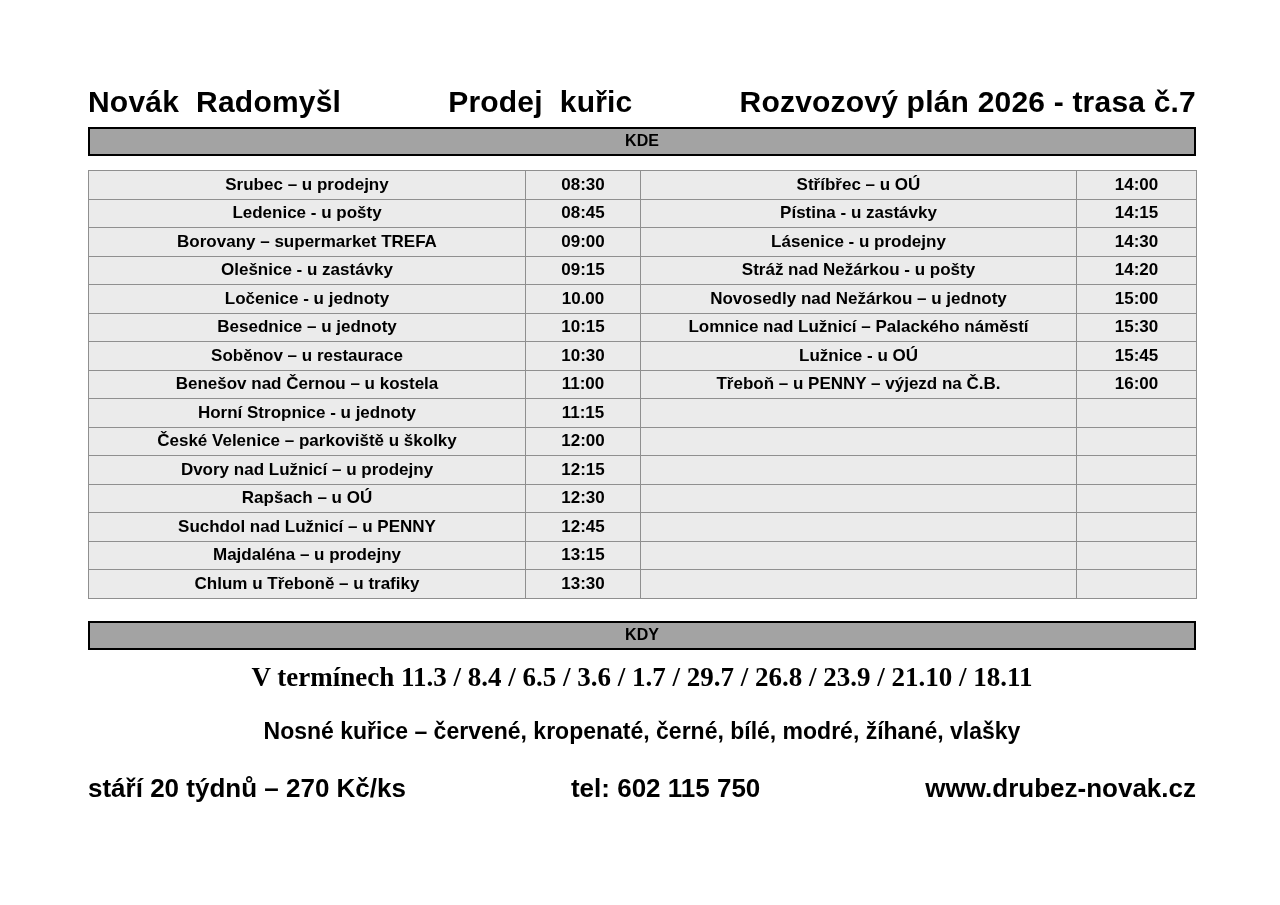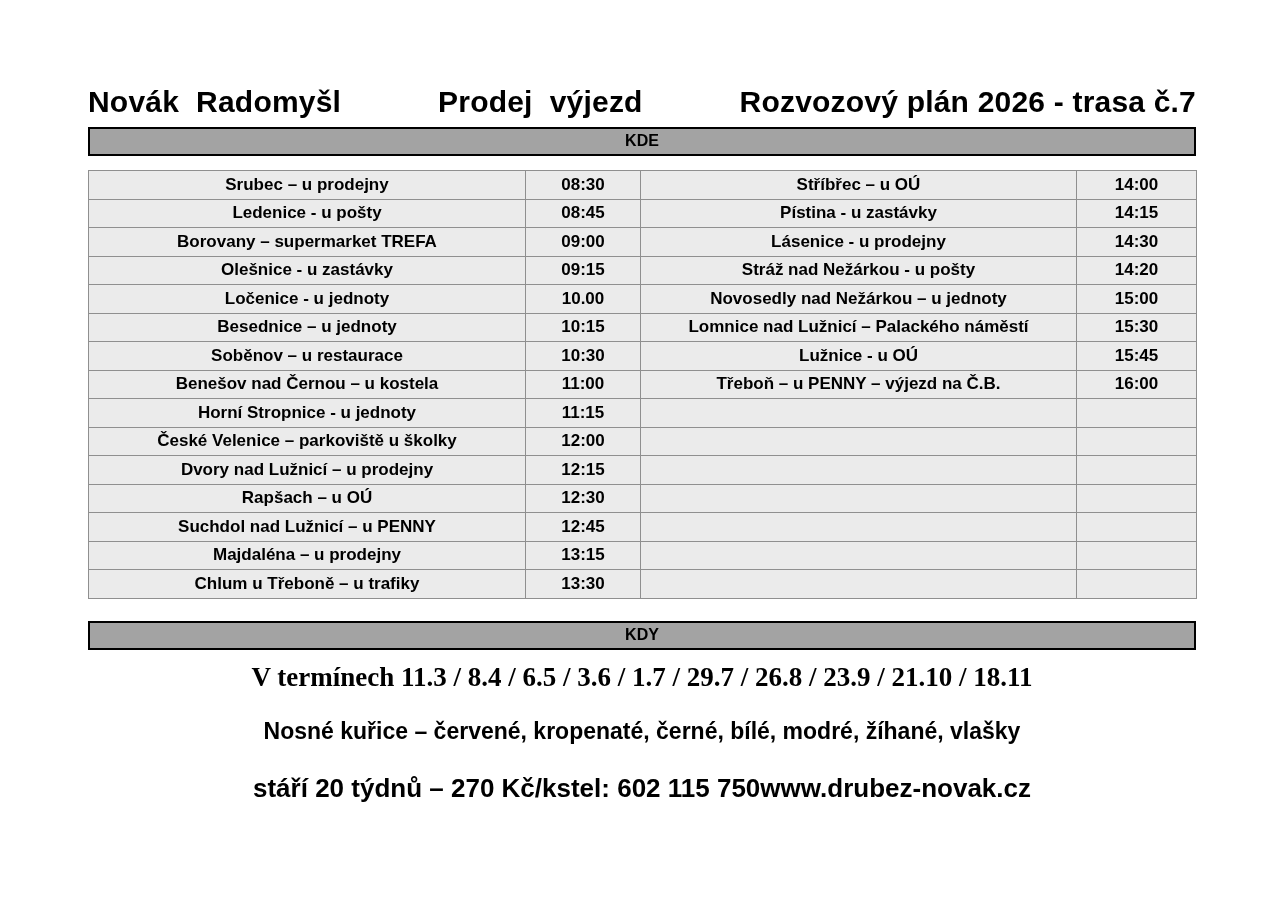--- a/index.html
+++ b/index.html
@@ -69,35 +69,35 @@
   .breeds-line {
     margin-top: 21px;
     text-align: center;
     font-size: 23px;
     line-height: 33px;
     white-space: pre;
   }
   .bottom-row {
     margin-top: 24px;
     display: flex;
-    justify-content: center;
+    justify-content: space-between;
     align-items: baseline;
     font-size: 26px;
     line-height: 32px;
     white-space: pre;
   }
 </style>
 </head>
 <body>
 
 <div class="page">
 
   <div class="title-row">
     <span>Novák  Radomyšl</span>
-    <span>Prodej  výjezd</span>
+    <span>Prodej  kuřic</span>
     <span>Rozvozový plán 2026 - trasa č.7</span>
   </div>
 
   <div class="section-box kde-box">
     <span>KDE</span>
   </div>
 
   <div class="schedule">
     <table class="schedule-table">
       <colgroup>

